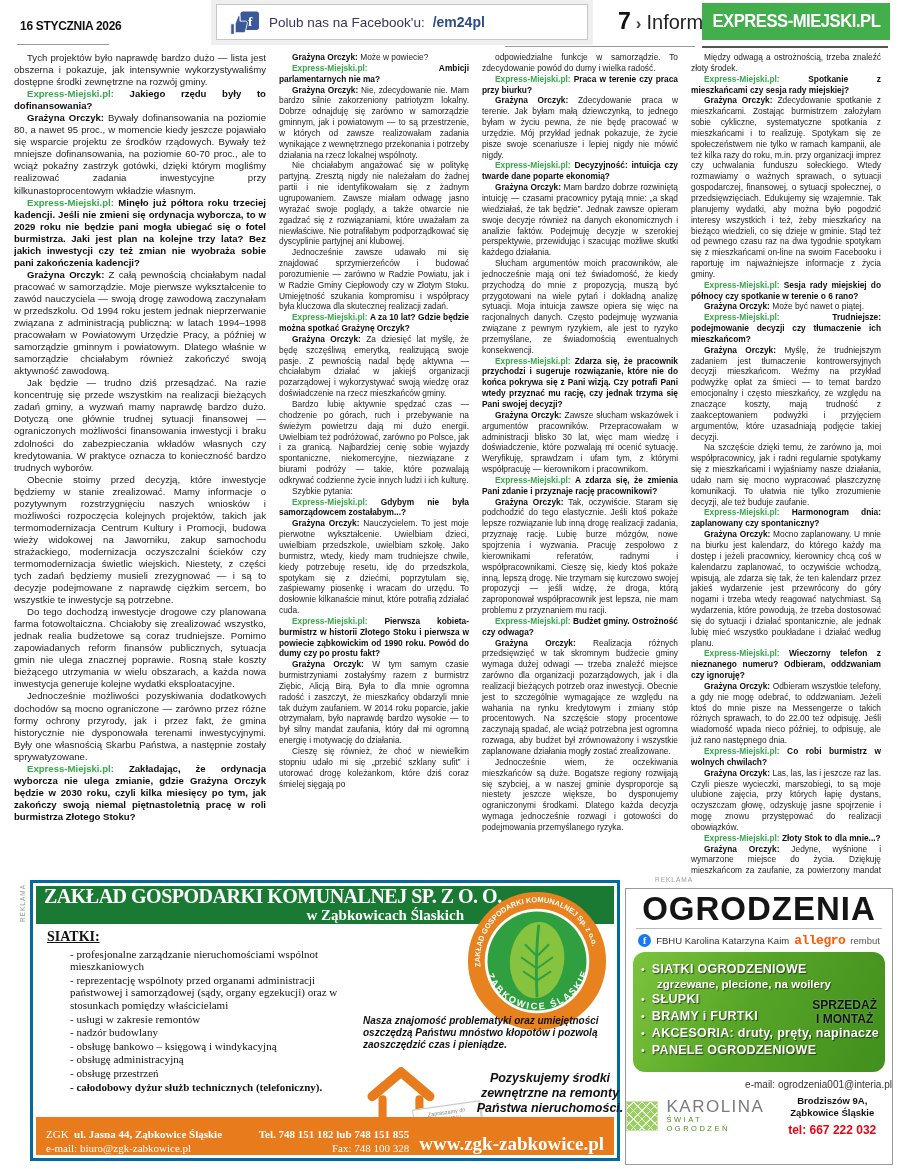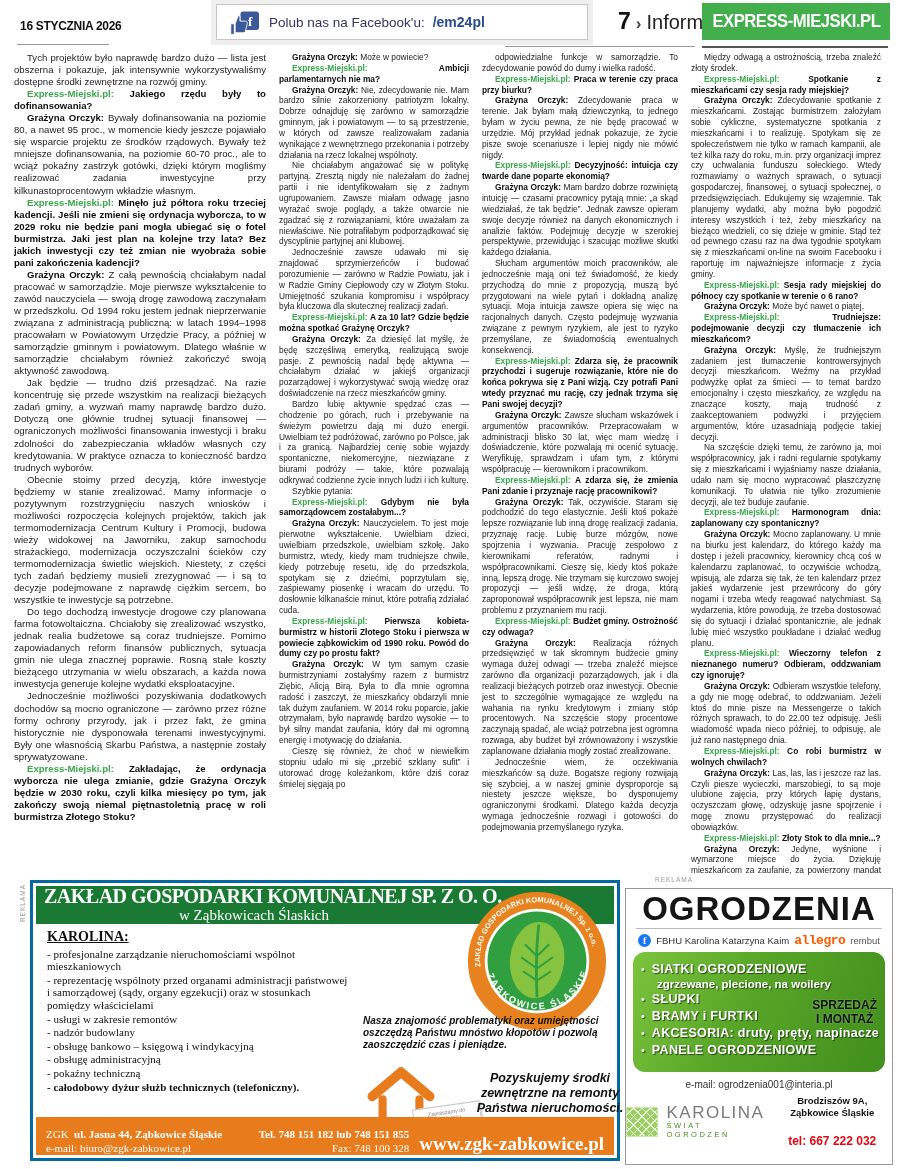--- a/index.html
+++ b/index.html
@@ -39,24 +39,24 @@
   
   .reklama-v{position:absolute;left:19px;top:884px;writing-mode:vertical-rl;transform:rotate(180deg);
     font-size:6.5px;color:#9a9a9a;letter-spacing:1px;}
   .reklama-h{position:absolute;left:655px;top:876px;font-size:6.5px;color:#9a9a9a;letter-spacing:1px;}
   
   .zgk{position:absolute;left:30px;top:880px;width:590px;height:281px;border:3px solid #0369a1;
     background:#fff;box-sizing:border-box;font-family:"Liberation Serif",serif;}
   .zgk-head{position:absolute;left:3px;top:3px;right:3px;height:38px;background:#1a7a33;color:#fff;
     text-align:left;padding-left:8px;box-sizing:border-box;}
   .zgk-t1{font-size:20px;font-weight:bold;letter-spacing:-0.5px;line-height:21px;}
-  .zgk-t2{font-size:15px;font-weight:normal;text-align:center;width:420px;line-height:16px;}
+  .zgk-t2{font-size:15px;font-weight:bold;text-align:right;width:420px;line-height:16px;}
   .zgk-left{position:absolute;left:14px;top:48px;width:302px;font-size:11px;line-height:12.6px;color:#111;}
   .zgk-oferuje{font-size:14px;font-weight:bold;text-decoration:underline;margin-bottom:4px;}
-  .zgk-item{margin-bottom:1px;}
+  .zgk-item{margin-bottom:1px;margin-left:23px;}
   .zgk-item.strong{font-weight:bold;}
   .zgk-mid{position:absolute;left:330px;top:58px;width:140px;font-family:"Liberation Sans",sans-serif;
     font-style:italic;font-weight:bold;font-size:10px;line-height:12px;color:#111;}
   .zgk-mid2{position:absolute;left:330px;top:132px;width:262px;font-family:"Liberation Sans",sans-serif;
     font-style:italic;font-weight:bold;font-size:10px;line-height:12px;color:#111;}
   .zgk-logo{position:absolute;top:8px;right:10px;width:140px;height:140px;}
   .zgk-house{position:absolute;left:322px;top:178px;width:92px;height:70px;}
   .zgk-tag{position:absolute;left:380px;top:222px;width:62px;background:#fdfdfd;border:1px solid #c9c9c9;
     transform:rotate(-8deg);font-family:"Liberation Sans",sans-serif;font-size:5.5px;color:#888;
     text-align:center;padding:3px 2px;box-shadow:1px 1px 2px rgba(0,0,0,.25);}
@@ -83,29 +83,29 @@
   .fence-green{margin:0 7px;border-radius:12px;height:120px;position:relative;padding:9px 8px 0;
     box-sizing:border-box;background:linear-gradient(115deg,#7cc43d 0%,#57a527 45%,#418f1d 100%);}
   .f-item{display:flex;gap:7px;align-items:baseline;}
   .f-bullet{color:#fff;font-size:11px;text-shadow:1px 1px 1px rgba(0,0,0,.6);}
   .f-main{color:#fff;font-weight:bold;font-size:12.5px;line-height:17px;letter-spacing:.3px;
     text-shadow:1px 1px 1px rgba(0,0,0,.6);white-space:nowrap;}
   .f-sub{color:#fff;font-weight:bold;font-size:11.5px;line-height:13px;margin-left:16px;
     text-shadow:1px 1px 1px rgba(0,0,0,.55);}
   .fence-side{position:absolute;right:8px;top:46px;text-align:center;color:#101010;font-weight:bold;
     font-size:12px;line-height:14px;text-shadow:0 0 2px rgba(255,255,255,.4);}
-  .fence-email{text-align:center;font-size:10px;color:#333;margin-top:7px;}
+  .fence-email{text-align:right;font-size:10px;color:#333;margin-top:7px;}
   .fence-bottomrow{display:flex;align-items:center;justify-content:center;gap:8px;margin-top:5px;}
   .karolina-sq{width:40px;height:28px;background:#9ccf63;border:1px solid #cde6ae;
     background-image:repeating-linear-gradient(45deg,rgba(255,255,255,.75) 0 1px,transparent 1px 6px),
       repeating-linear-gradient(-45deg,rgba(255,255,255,.75) 0 1px,transparent 1px 6px);}
   .karolina-name{font-size:17px;color:#7a7a7a;letter-spacing:1.5px;line-height:16px;}
   .karolina-sub{font-size:7.5px;color:#4a8f1e;letter-spacing:2.5px;}
   .fence-addr{font-size:9.5px;font-weight:bold;color:#111;line-height:12px;text-align:center;}
-  .fence-tel{font-size:12px;font-weight:bold;color:#e30613;text-align:center;margin-top:15px;}
+  .fence-tel{font-size:12px;font-weight:bold;color:#e30613;text-align:center;margin-top:4px;}
 </style>
 </head>
 <body>
 
 <div class="hdr-date">16 STYCZNIA 2026</div>
 
 <div class="fb-banner">
   <svg class="fbico" viewBox="0 0 34 34">
     <rect x="13" y="5" width="21" height="21" rx="3" fill="#3b5998"></rect>
     <text x="24" y="22" font-size="15" fill="#ffffff" font-weight="bold" text-anchor="middle" font-family="Liberation Serif, serif">f</text>
@@ -215,29 +215,29 @@
     </defs>
     <text font-size="8" fill="#ffffff" font-weight="bold" font-family="Liberation Sans, sans-serif">
       <textPath href="#arcTop" startOffset="3">ZAKŁAD GOSPODARKI KOMUNALNEJ Sp. z o.o.</textPath>
     </text>
     <text font-size="10" fill="#ffffff" font-weight="bold" letter-spacing="2" font-family="Liberation Sans, sans-serif">
       <textPath href="#arcBot" startOffset="2">ZĄBKOWICE ŚLĄSKIE</textPath>
     </text>
   </svg>
 
   <div class="zgk-left">
-    <div class="zgk-oferuje">KAROLINA:</div>
+    <div class="zgk-oferuje">SIATKI:</div>
     <div id="zgk-offers">
         <div class="zgk-item">- profesjonalne zarządzanie nieruchomościami wspólnot mieszkaniowych</div>
         <div class="zgk-item">- reprezentację wspólnoty przed organami administracji państwowej i samorządowej (sądy, organy egzekucji) oraz w stosunkach pomiędzy właścicielami</div>
         <div class="zgk-item">- usługi w zakresie remontów</div>
         <div class="zgk-item">- nadzór budowlany</div>
         <div class="zgk-item">- obsługę bankowo – księgową i windykacyjną</div>
         <div class="zgk-item">- obsługę administracyjną</div>
-        <div class="zgk-item">- pokaźny techniczną</div>
+        <div class="zgk-item">- obsługę przestrzeń</div>
         <div class="zgk-item strong">- całodobowy dyżur służb technicznych (telefoniczny).</div>
       </div>
   </div>
 
   <div class="zgk-mid2">Nasza znajomość problematyki oraz umiejętności oszczędzą Państwu mnóstwo kłopotów i pozwolą zaoszczędzić czas i pieniądze.</div>
 
   <svg class="zgk-house" viewBox="0 0 110 95">
     <path d="M16 48 L55 15 L94 48" stroke="#e87c1d" stroke-width="13" fill="none" stroke-linejoin="round" stroke-linecap="round"></path>
     <path d="M30 52 V82 H80 V52" stroke="#e87c1d" stroke-width="11" fill="none" stroke-linecap="round" stroke-linejoin="round"></path>
   </svg>

